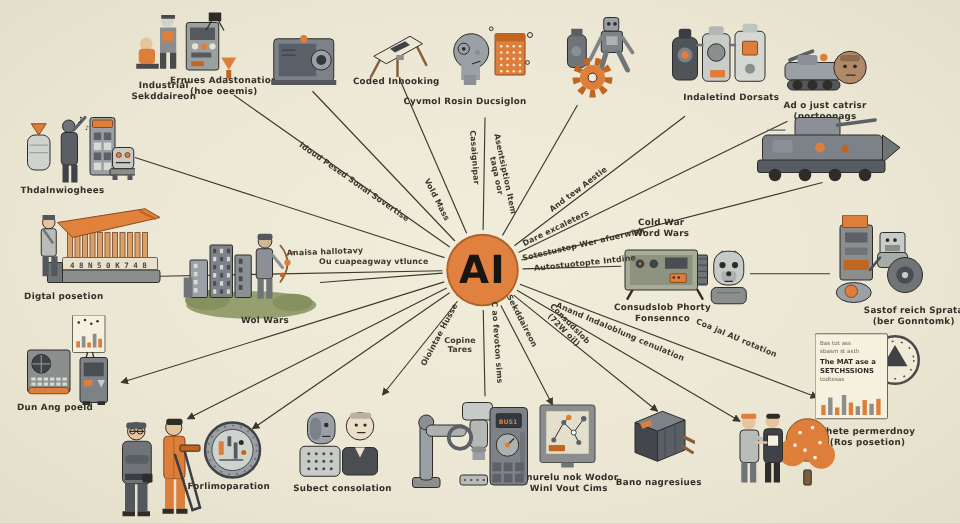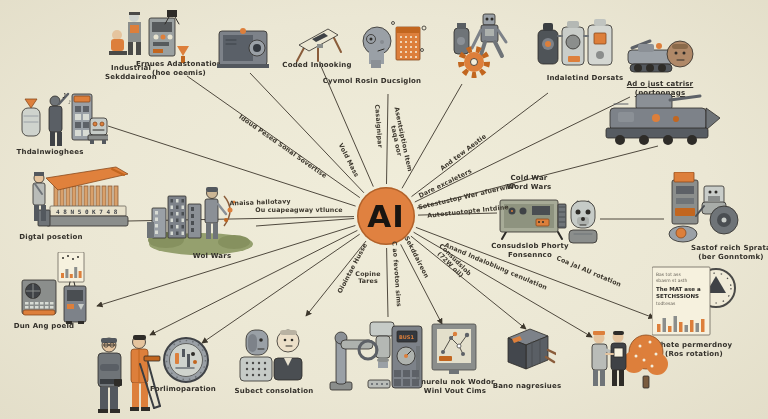--- a/index.html
+++ b/index.html
@@ -210,21 +210,21 @@
         <rect x="46" y="8" width="16" height="5" rx="3" fill="#8a6a4a"></rect>
         <circle cx="50" cy="17" r="1.5" fill="#2e2c28"></circle>
         <circle cx="58" cy="17" r="1.5" fill="#2e2c28"></circle>
         <line x1="51" y1="24" x2="58" y2="24" stroke="#2e2c28" stroke-width="1" stroke-linecap="round"></line>
         <rect x="4" y="28" width="42" height="8" rx="4" fill="#53585e" stroke="#2e2c28" stroke-width="0.8"></rect>
         <circle cx="12" cy="32" r="4" fill="#2e2c28"></circle>
         <circle cx="24" cy="32" r="4" fill="#2e2c28"></circle>
         <circle cx="36" cy="32" r="4" fill="#2e2c28"></circle>
       </svg>
     </div>
-    <div class="cap" style="left: 660px; top: 80px; text-decoration: underline;">
+    <div class="cap" style="left: 660px; top: 80px;">
       <div>Ad o just catrisr</div>
       <div>(portoonags</div>
     </div>
     <div class="node" style="left: 604px; top: 92px; width: 118px; height: 56px;">
       <svg width="118" height="56" viewBox="0 0 118 56">
         <rect x="32" y="2" width="36" height="16" rx="3" fill="#8b9096" stroke="#2e2c28" stroke-width="0.8"></rect>
         <line x1="66" y1="8" x2="96" y2="4" stroke="#5d6167" stroke-width="3" stroke-linecap="round"></line>
         <rect x="6" y="16" width="96" height="22" rx="4" fill="#7d8289" stroke="#2e2c28" stroke-width="0.8"></rect>
         <polygon points="102,16 116,26 102,38" fill="#6f7478" stroke="#2e2c28" stroke-width="0.8"></polygon>
         <rect x="2" y="36" width="102" height="10" rx="2" fill="#575c62" stroke="#2e2c28" stroke-width="0.8"></rect>
@@ -322,21 +322,21 @@
         <rect x="21.5" y="54" width="3.5" height="16" rx="0" fill="#8b8e8c"></rect>
         <rect x="27" y="60" width="3.5" height="10" rx="0" fill="#dd7f3b"></rect>
         <rect x="32.5" y="63" width="3.5" height="7" rx="0" fill="#8b8e8c"></rect>
         <rect x="38" y="58" width="3.5" height="12" rx="0" fill="#dd7f3b"></rect>
         <rect x="43.5" y="61" width="3.5" height="9" rx="0" fill="#8b8e8c"></rect>
         <rect x="49" y="57" width="3.5" height="13" rx="0" fill="#dd7f3b"></rect>
       </svg>
     </div>
     <div class="cap" style="left: 694px; top: 341px;">
       <div>Thete permerdnoy</div>
-      <div>(Ros rotation)</div>
+      <div>(Ros posetion)</div>
     </div>
     <div class="node" style="left: 586px; top: 328px; width: 84px; height: 62px;">
       <svg width="84" height="62" viewBox="0 0 84 62">
         <circle cx="60" cy="24" r="17" fill="#dd7f3b" stroke="#8a4a1d" stroke-width="0.8"></circle>
         <circle cx="48" cy="34" r="11" fill="#dd7f3b"></circle>
         <circle cx="71" cy="36" r="11" fill="#dd7f3b"></circle>
         <circle cx="54" cy="18" r="1.5" fill="#f2eddb"></circle>
         <circle cx="64" cy="14" r="1.5" fill="#f2eddb"></circle>
         <circle cx="70" cy="26" r="1.5" fill="#f2eddb"></circle>
         <circle cx="58" cy="32" r="1.5" fill="#f2eddb"></circle>

